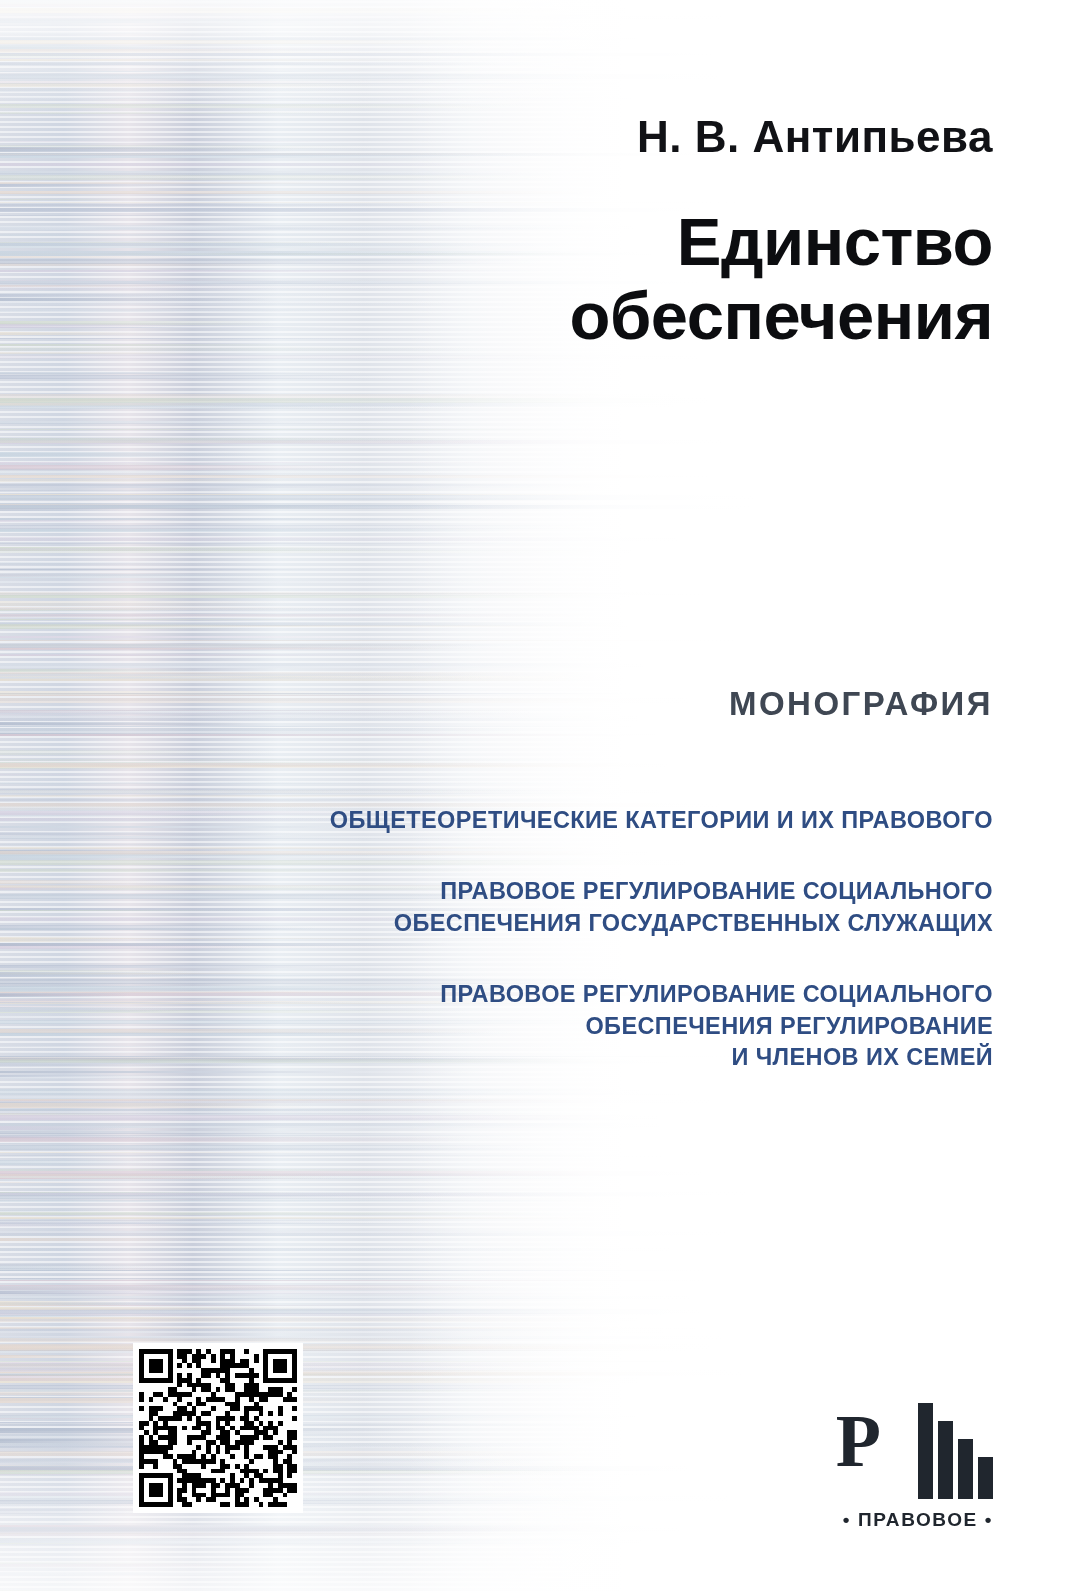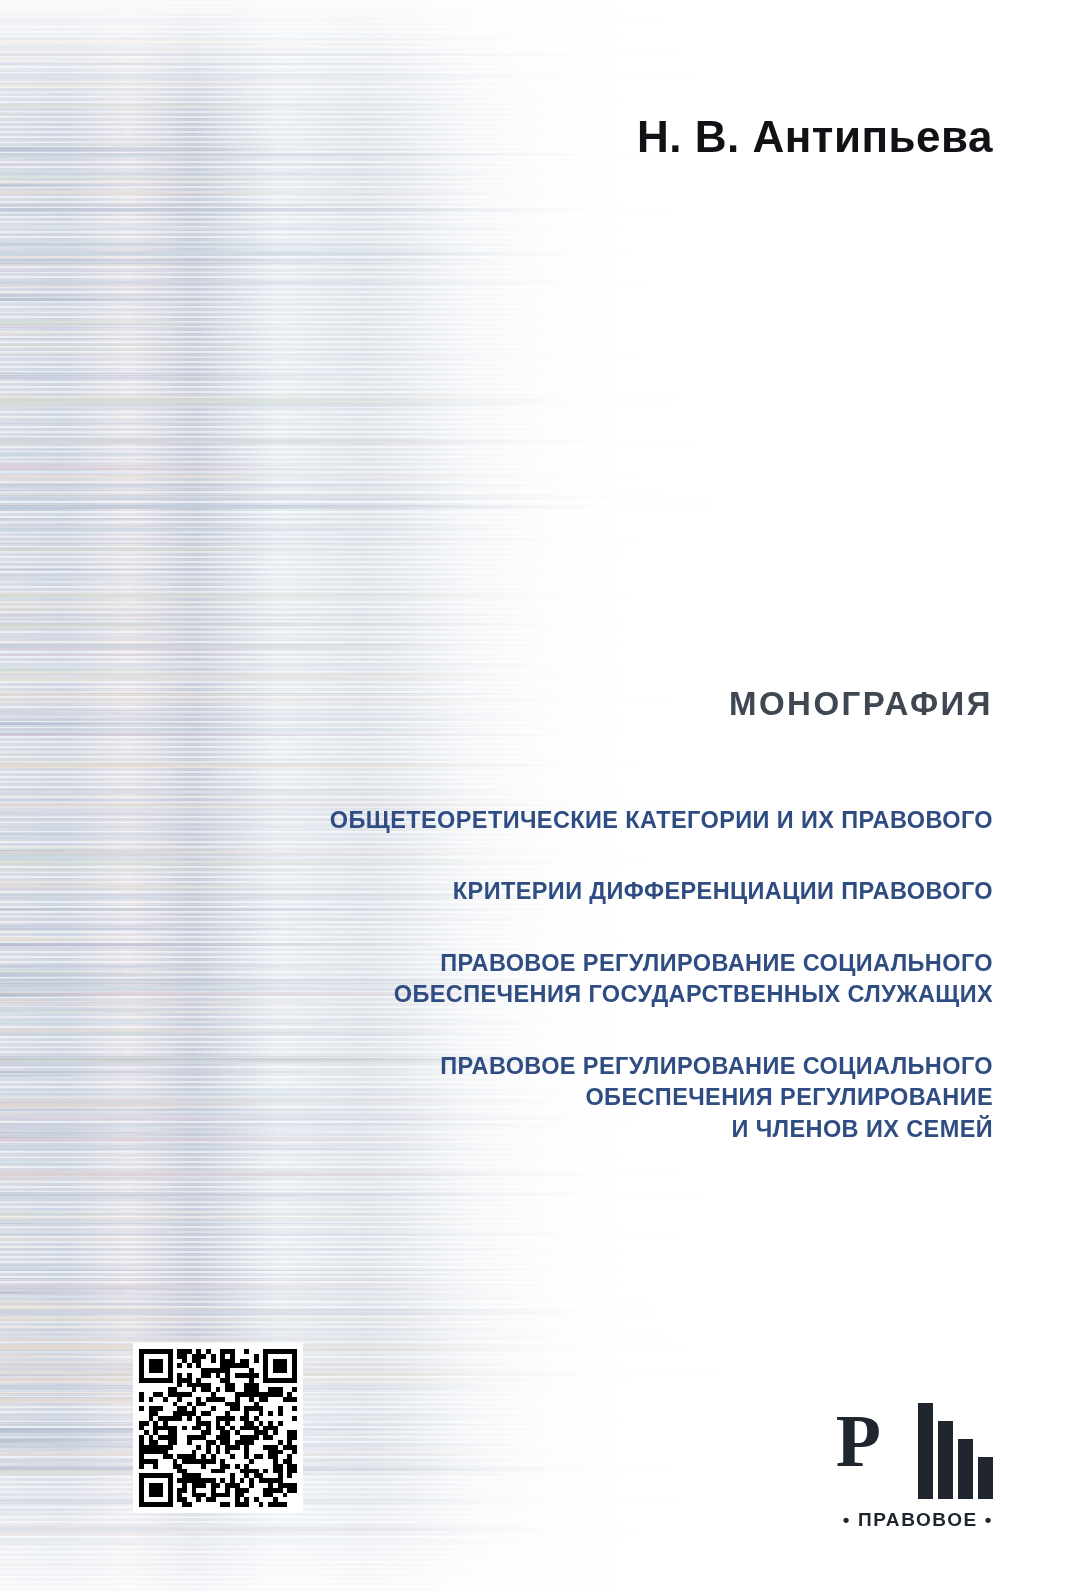--- a/index.html
+++ b/index.html
@@ -641,30 +641,31 @@
     </div>
   <div class="bg-fade-right"></div>
   <div class="bg-soft-top"></div>
   <div class="bg-soft-bottom"></div>
 
   <div class="content">
 
     <div class="author">Н. В. Антипьева</div>
 
     <div class="title">
+      <span class="line">Единство</span>
+      <span class="line">обеспечения</span>
     </div>
 
     <div class="subtitle">МОНОГРАФИЯ</div>
 
     <div class="topics">
       <div class="topic">
         <span class="tline">ОБЩЕТЕОРЕТИЧЕСКИЕ КАТЕГОРИИ И ИХ ПРАВОВОГО</span>
       </div>
       <div class="topic">
-        <span class="tline">КРИТЕРИИ ДИФФЕРЕНЦИАЦИИ ПРАВОВОГО</span>
       </div>
       <div class="topic">
         <span class="tline">ПРАВОВОЕ РЕГУЛИРОВАНИЕ СОЦИАЛЬНОГО</span>
         <span class="tline">ОБЕСПЕЧЕНИЯ ГОСУДАРСТВЕННЫХ СЛУЖАЩИХ</span>
       </div>
       <div class="topic">
         <span class="tline">ПРАВОВОЕ РЕГУЛИРОВАНИЕ СОЦИАЛЬНОГО</span>
         <span class="tline">ОБЕСПЕЧЕНИЯ РЕГУЛИРОВАНИЕ</span>
         <span class="tline">И ЧЛЕНОВ ИХ СЕМЕЙ</span>
       </div>

